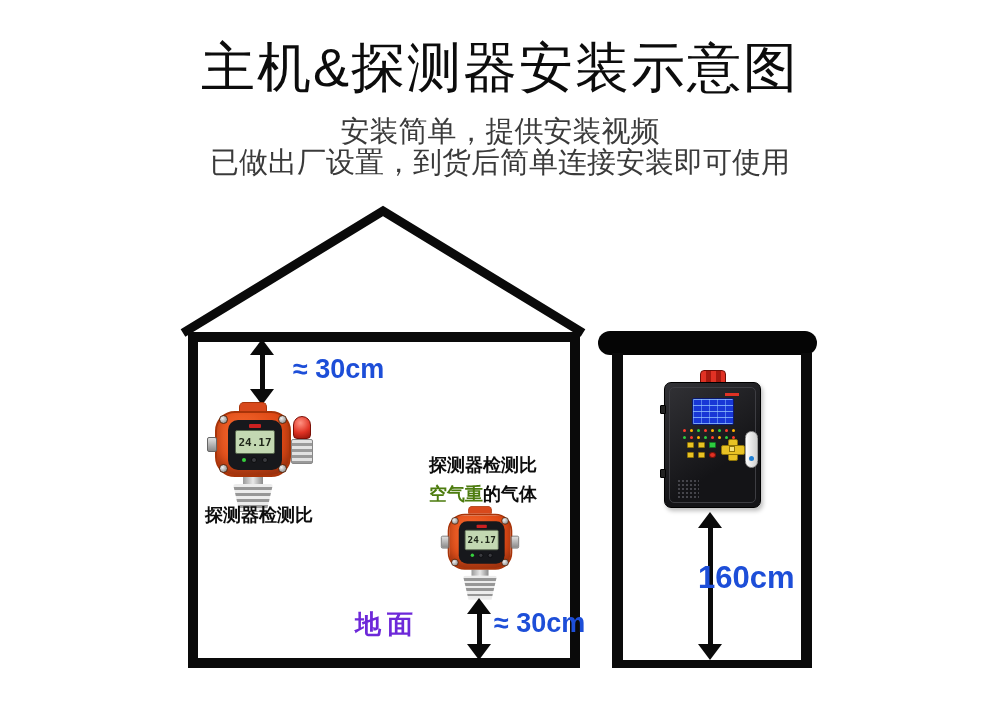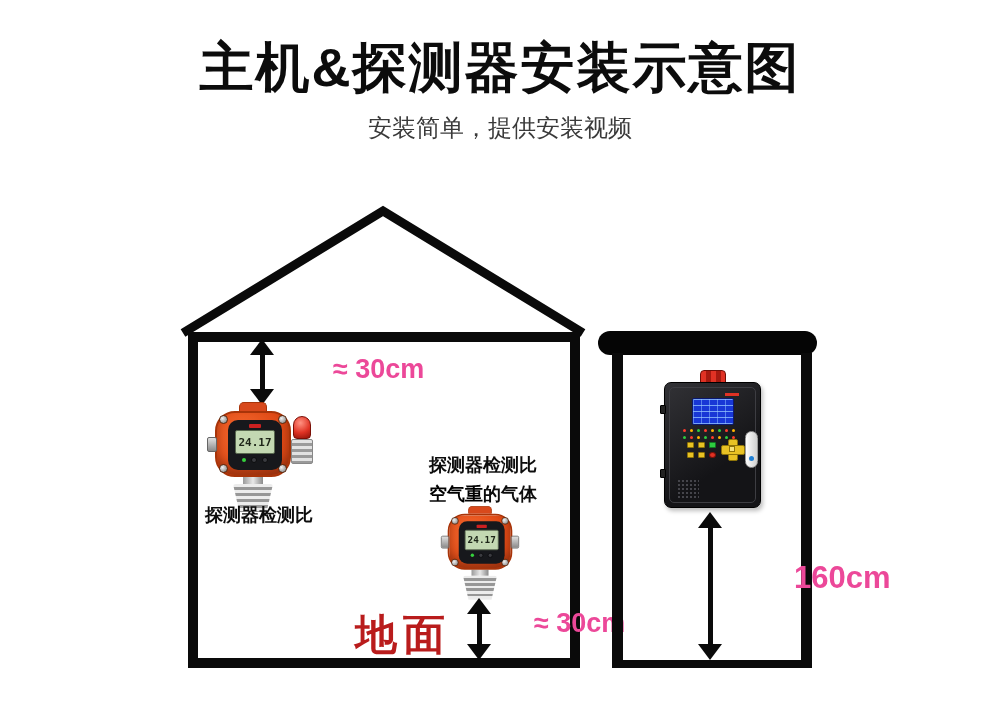--- a/index.html
+++ b/index.html
@@ -2,43 +2,43 @@
 <html><head>
 <meta charset="utf-8">
 <style>
   * { margin:0; padding:0; box-sizing:border-box; }
   html,body { background:#fff; }
   body { font-family:"Liberation Sans", sans-serif; }
   .stage { position:relative; width:1000px; height:714px; background:#fff; overflow:hidden; }
 
   
   .title { position:absolute; top:32px; left:0; width:100%; text-align:center;
-           font-size:54px; font-weight:700; color:#0c0c0c; letter-spacing:2px; }
+           font-size:54px; font-weight:400; color:#0c0c0c; letter-spacing:2px; }
   .subtitle { position:absolute; left:0; width:100%; text-align:center;
-              font-size:24px; color:#3a3a3a; font-weight:500; }
+              font-size:29px; color:#3a3a3a; font-weight:500; }
   .sub1 { top:112px; }
   .sub2 { top:143px; }
 
   
   .roof-svg { position:absolute; left:170px; top:203px; }
   .ceiling-label { position:absolute; left:285px; top:272px; width:200px; text-align:center;
                    font-size:37px; font-weight:700; color:#0c0c0c; letter-spacing:5px; }
   .house-box { position:absolute; left:188px; top:332px; width:392px; height:336px;
                border:10px solid #0a0a0a; background:#fff; }
-  .ground-label { position:absolute; left:348px; top:607px; width:110px; text-align:center;
-                  font-size:42px; font-weight:700; color:#b91c1c; letter-spacing:6px; }
+  .ground-label { position:absolute; left:332px; top:607px; width:110px; text-align:center;
+                  font-size:26px; font-weight:700; color:#6d28d9; letter-spacing:6px; }
 
   
   .varrow { position:absolute; width:24px; display:flex; flex-direction:column; align-items:center; }
   .varrow .head-up { width:0; height:0; border-left:12px solid transparent; border-right:12px solid transparent;
                      border-bottom:16px solid #0a0a0a; }
   .varrow .shaft { width:5px; flex:1; background:#0a0a0a; }
   .varrow .head-down { width:0; height:0; border-left:12px solid transparent; border-right:12px solid transparent;
                        border-top:16px solid #0a0a0a; }
-  .dim-label { position:absolute; font-weight:700; color:#ec4899; white-space:nowrap;margin-left:40px; }
+  .dim-label { position:absolute; font-weight:700; color:#1d4ed8; white-space:nowrap; }
   .clearance { font-size:27px; }
   .height-lbl { font-size:31px; }
 
   
   .detector { position:absolute; width:76px; }
   .det-bracket { width:28px; height:9px; margin:0 auto; background:#d8491c;
                  border-radius:5px 5px 0 0; border:1px solid #a83409; border-bottom:none; }
   .det-body { position:relative; width:76px; height:66px; border-radius:20px;
               background:radial-gradient(circle at 35% 35%, #f4692f, #e04a16 60%, #c23c10);
               border:2px solid #a83409; box-shadow:inset 0 -8px 10px rgba(0,0,0,.28); }
@@ -67,21 +67,21 @@
   .beacon-dome { width:18px; height:23px; margin:0 auto;
                  background:radial-gradient(circle at 40% 28%, #ff9282, #e03324 55%, #8e1208);
                  border-radius:9px 9px 4px 4px; border:1px solid #7a0f06; }
   .beacon-base { width:22px; height:25px; margin:0 auto;
                  background:repeating-linear-gradient(180deg,#e2e2e2 0 3px,#9a9a9a 3px 6px);
                  border-radius:2px; border:1px solid #888; }
   .det-small { transform:scale(.85); transform-origin:top center; }
 
   
   .gas-note { position:absolute; font-size:18px; font-weight:700; color:#0c0c0c; line-height:29px; white-space:nowrap; }
-  .gas-note .hl { color:#000000; }
+  .gas-note .hl { color:#4d7c0f; }
 
   
   .duty-label { position:absolute; left:612px; top:280px; width:200px; text-align:center;
                 font-size:37px; font-weight:700; color:#0c0c0c; letter-spacing:4px; }
   .duty-bar { position:absolute; left:598px; top:331px; width:219px; height:24px;
               background:#050505; border-radius:12px; }
   .duty-frame { position:absolute; left:612px; top:353px; width:200px; height:315px;
                 border-left:11px solid #0a0a0a; border-right:11px solid #0a0a0a; border-bottom:8px solid #0a0a0a; }
 
   
@@ -126,20 +126,21 @@
   .hinge { position:absolute; left:-5px; width:6px; height:9px; background:#222; border:1px solid #000; border-radius:1px; }
   .hg1{top:22px;} .hg2{top:86px;}
 </style>
 </head>
 <body>
 
 <div class="stage">
 
   <div class="title">主机&amp;探测器安装示意图</div>
   <div class="subtitle sub1">安装简单，提供安装视频</div>
+  <div class="subtitle sub2">已做出厂设置，到货后简单连接安装即可使用</div>
 
   <svg class="roof-svg" width="426" height="135" viewBox="0 0 426 135">
     <path d="M13,130 L213,8 L413,130" fill="none" stroke="#0a0a0a" stroke-width="9" stroke-linejoin="miter"></path>
   </svg>
 
   <div class="house-box"></div>
   <div class="ground-label">地面</div>
 
   <div class="varrow" style="left:250px; top:339px; height:66px;">
     <span class="head-up"></span>
@@ -268,15 +269,15 @@
       <span class="hinge hg1"></span>
       <span class="hinge hg2"></span>
     </div>
   </div>
 
   <div class="varrow" style="left:698px; top:512px; height:148px;">
     <span class="head-up"></span>
       <span class="shaft"></span>
       <span class="head-down"></span>
   </div>
-  <div class="dim-label height-lbl" style="left:754px; top:560px;">160cm</div>
+  <div class="dim-label height-lbl" style="left:698px; top:560px;">160cm</div>
 
 </div>
 
 </body></html>

